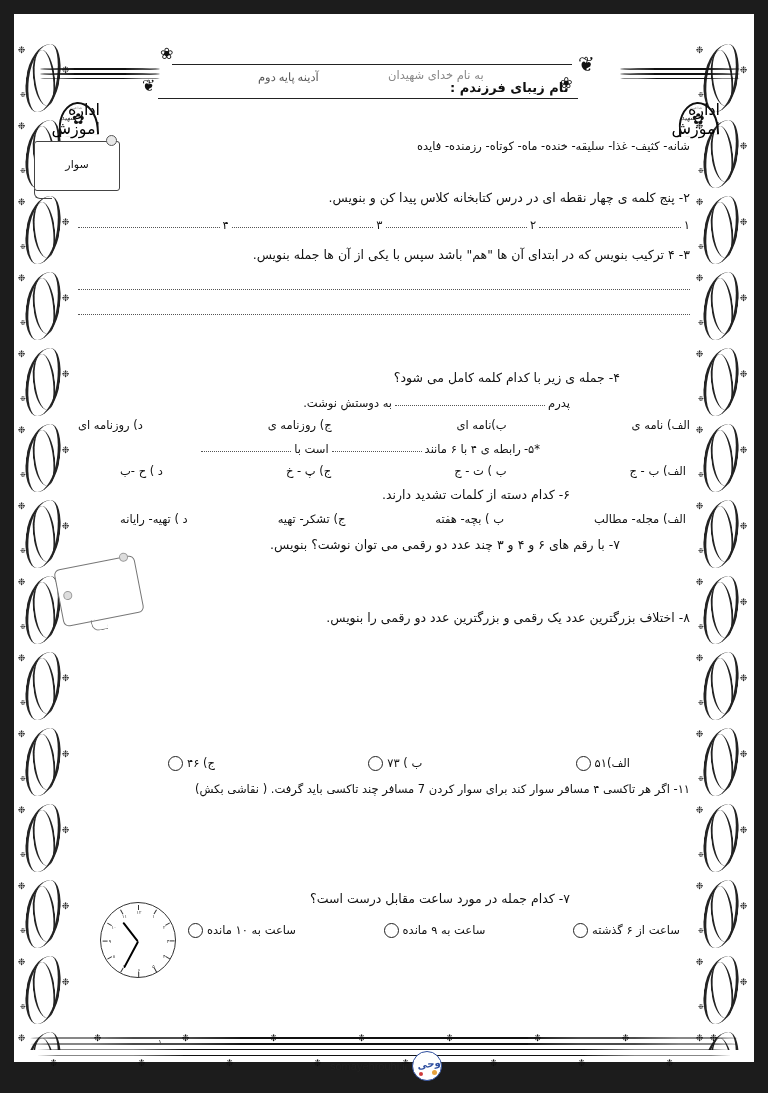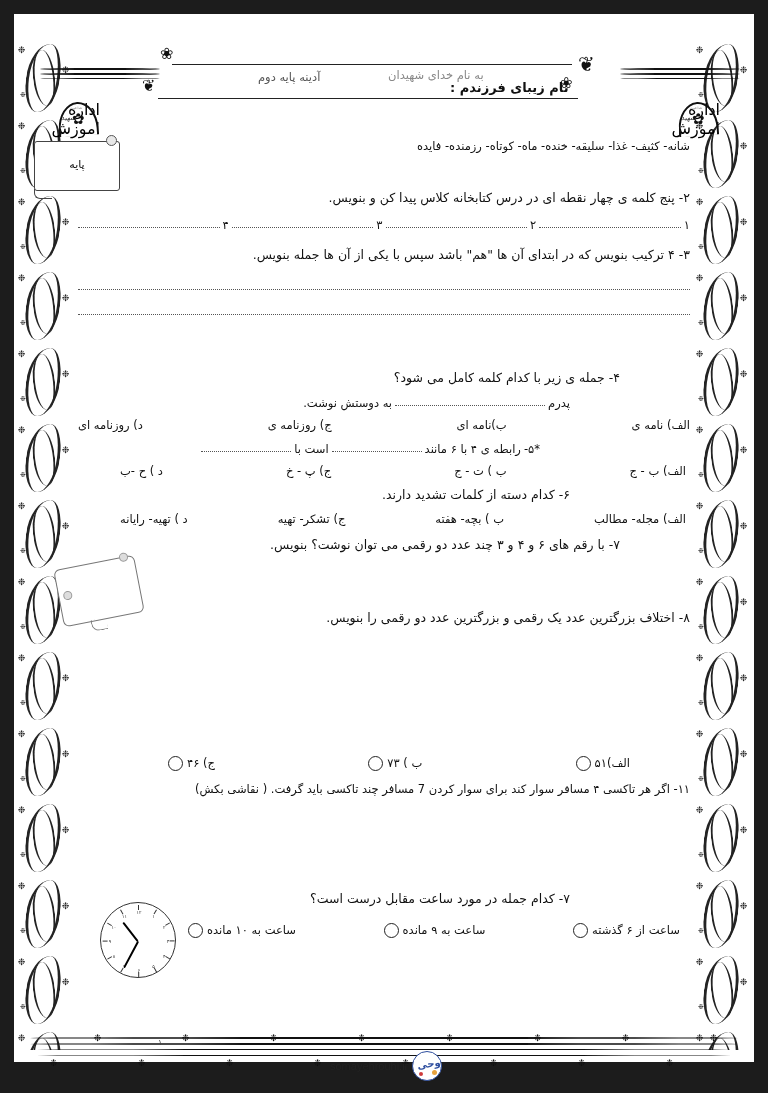--- a/index.html
+++ b/index.html
@@ -87,21 +87,21 @@
   }
   .rule.top { left: 22px; top: 16px; width: 400px; }
   .rule.bottom { left: 8px; top: 50px; width: 420px; }
   .hdr-text {
     position: absolute;
     font-size: 11.5px;
     color: #3a3a3a;
     white-space: nowrap;
   }
   .hdr-bism { left: 238px; top: 20px; color: #888; }
-  .hdr-grade { left: 108px; top: 22px; color: #555; }
+  .hdr-grade { left: 108px; top: 22px; color: #555; font-family: Liberation Serif, serif; }
   .hdr-name {
     position: absolute;
     left: 300px; top: 32px;
     font-size: 13px;
     font-weight: bold;
     color: #111;
     white-space: nowrap;
   }
   .floral {
     position: absolute;
@@ -599,21 +599,21 @@
     <div class="hdr-name">نام زیبای فرزندم :</div>
     <div class="floral" style="left:428px; top:6px;">❦</div>
     <div class="floral" style="left:410px; top:28px; font-size:15px;">❀</div>
     <div class="floral" style="left:10px; top:-2px; font-size:16px;">❀</div>
     <div class="floral" style="left:-8px; top:30px; font-size:16px;">❦</div>
   </div>
 
 
   <div class="flag-math">
     <div class="pin"></div>
-    <div class="label">پایه</div>
+    <div class="label">سوار</div>
     <div class="tail"></div>
   </div>
 
   <div class="note-blank">
     <div class="dot a"></div>
     <div class="dot b"></div>
     <div class="nub"></div>
   </div>
 
   <div class="content">

